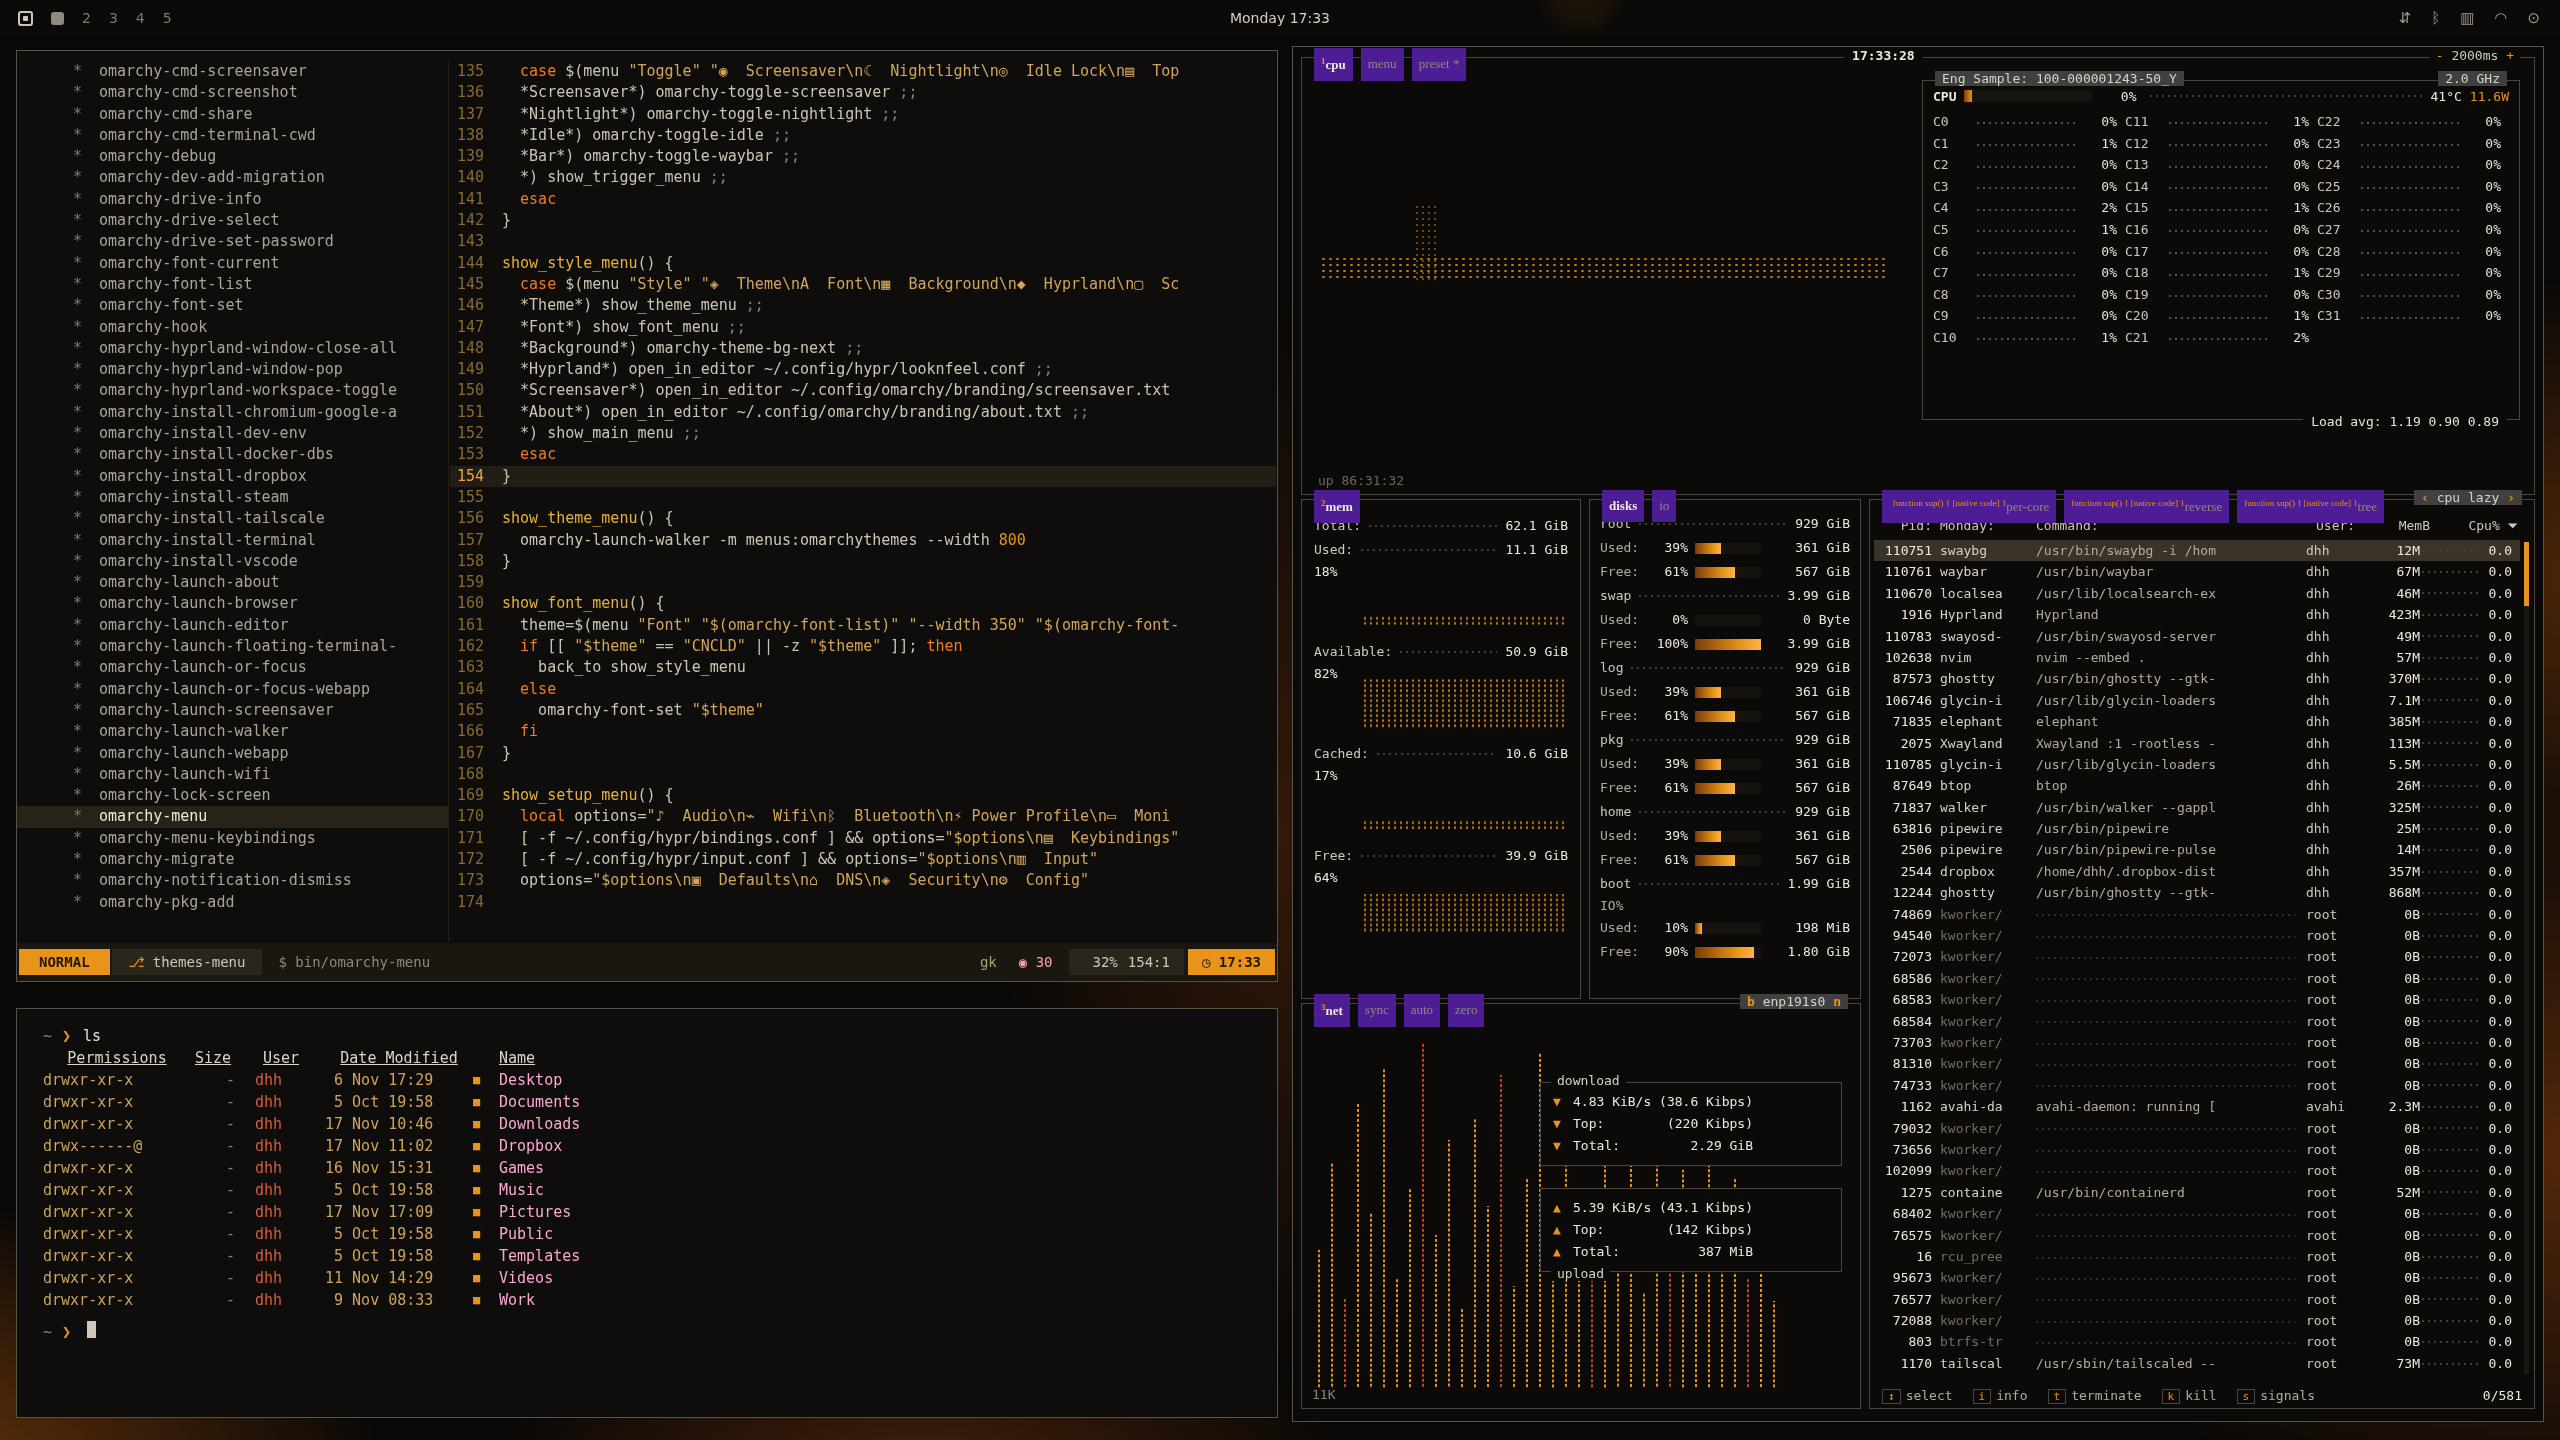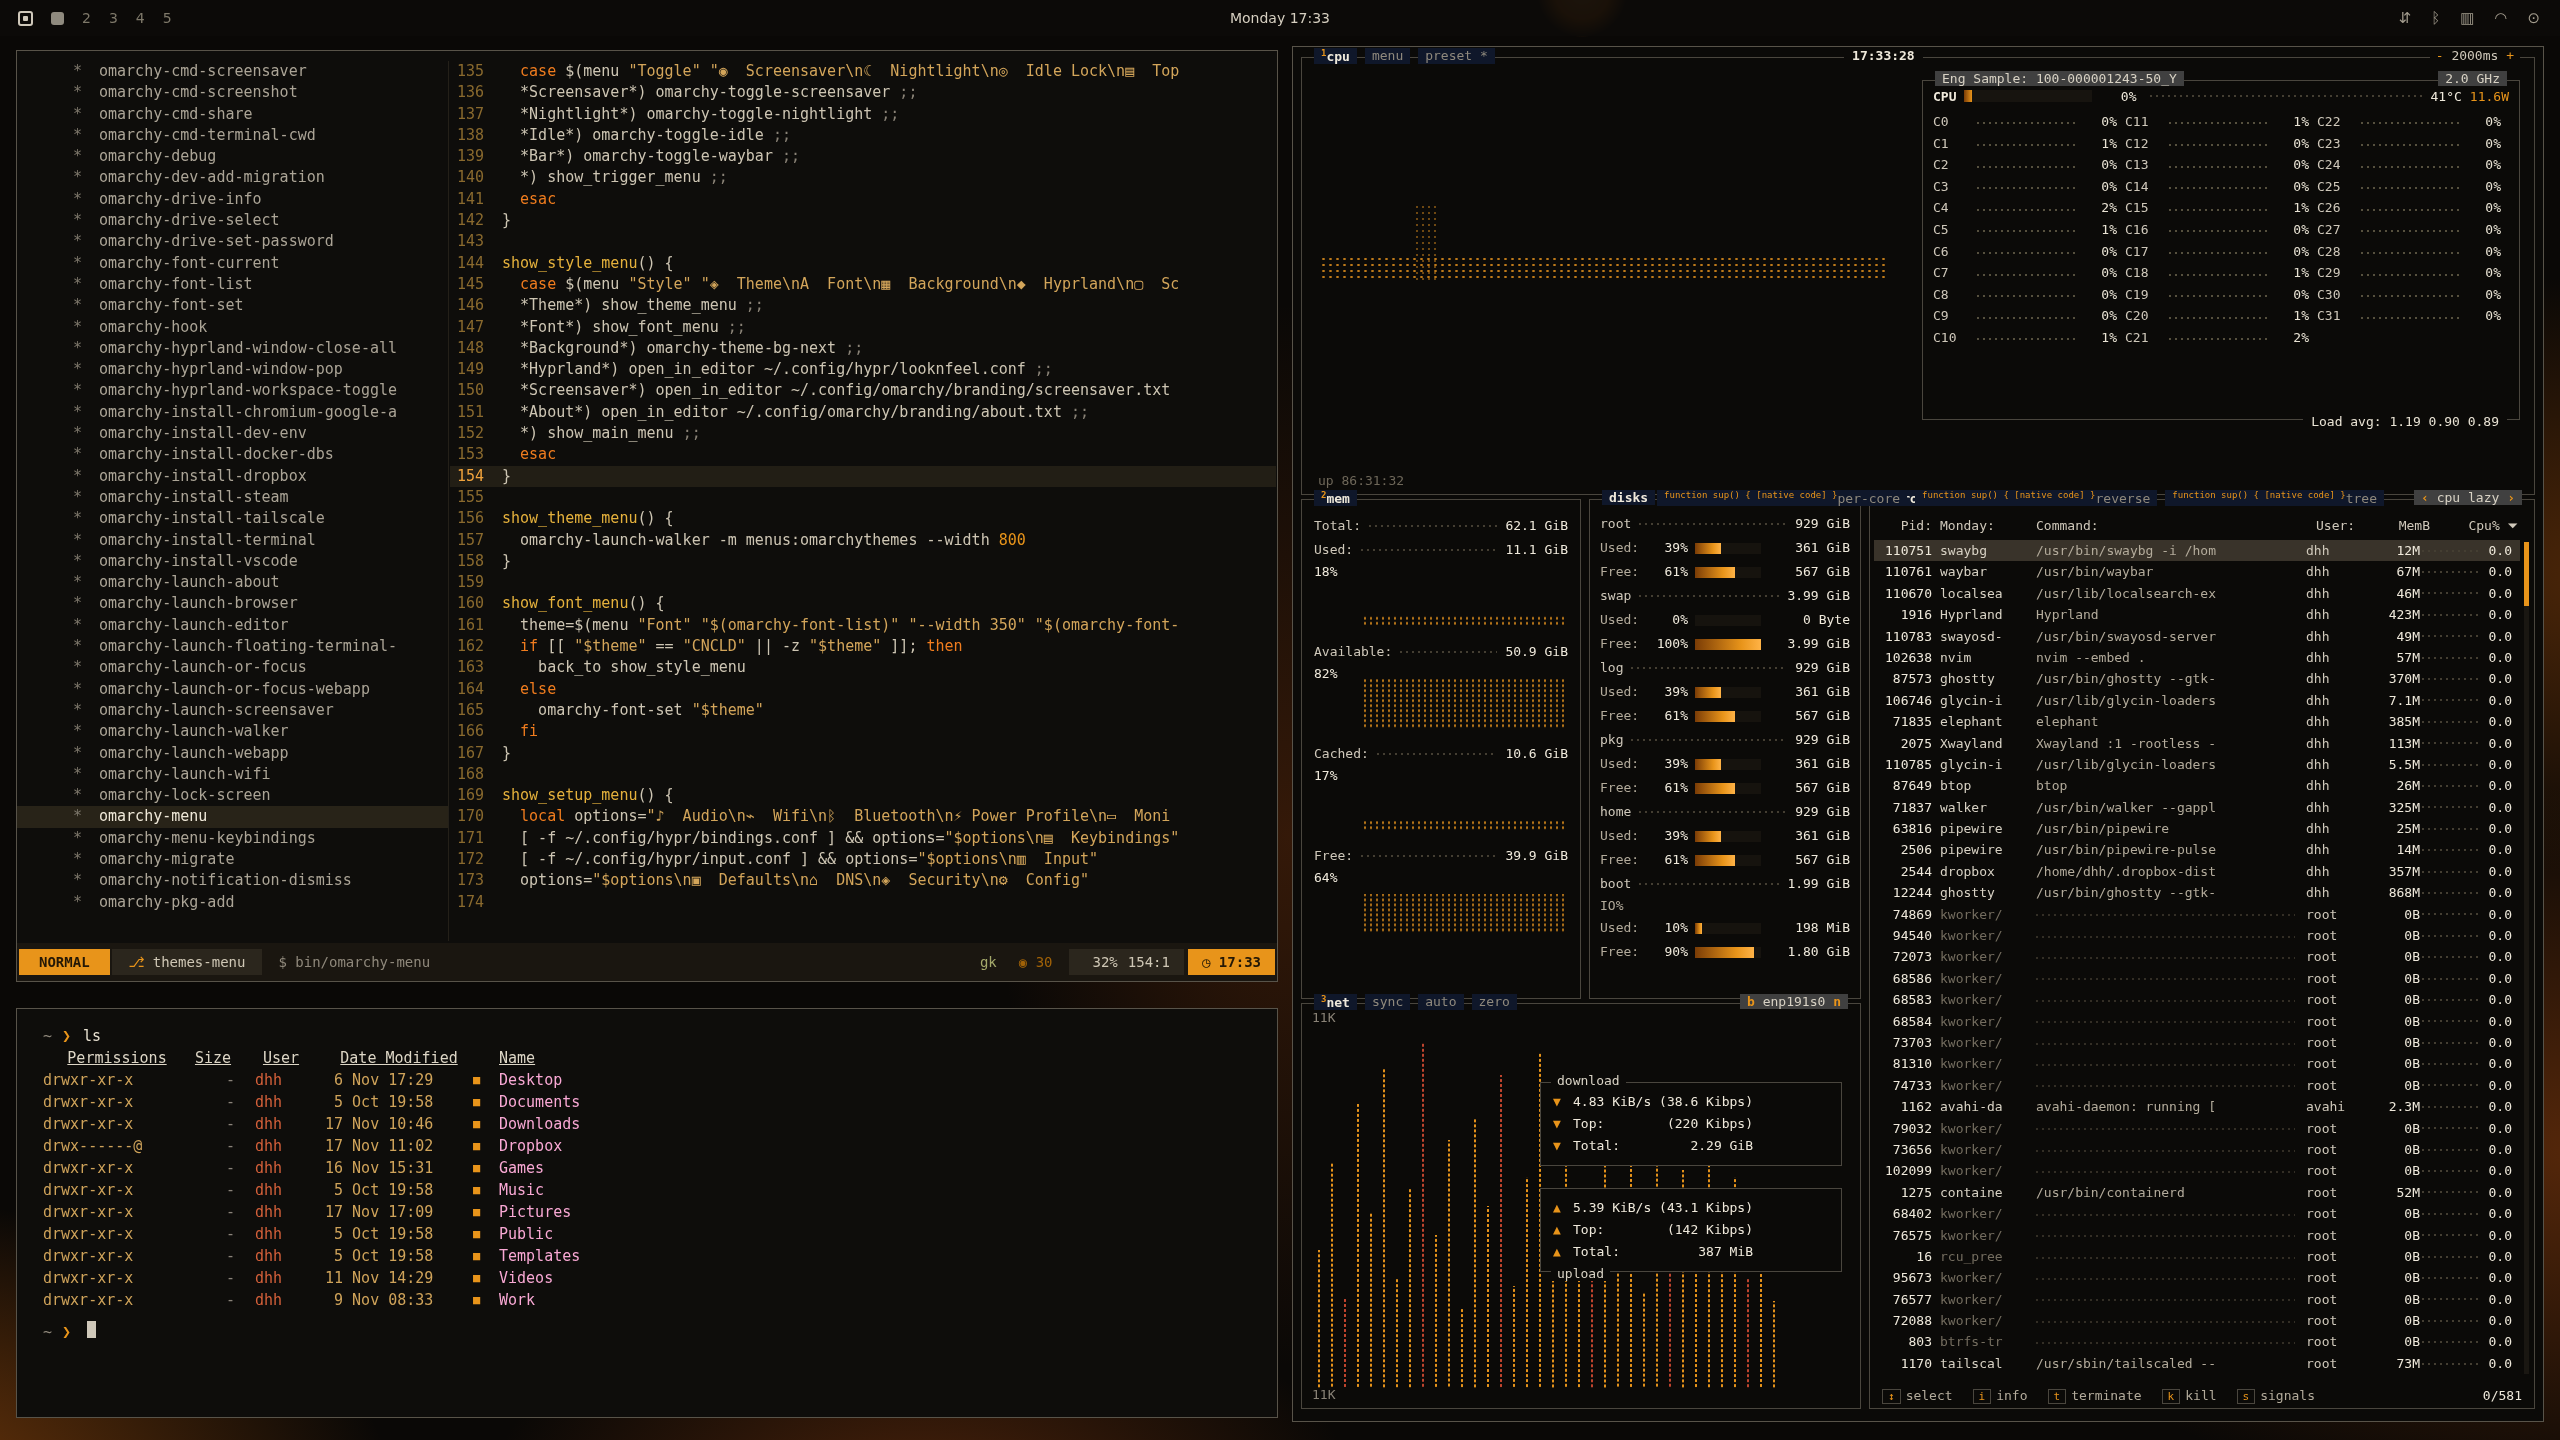--- a/index.html
+++ b/index.html
@@ -42,21 +42,21 @@
   .kw{color:#f07c1e;} .fn{color:#e5b13c;} .str{color:#d3a55a;} .dim{color:#8a8377;} .num{color:#e8941a;}
   .statusline{position:absolute;left:0;right:0;bottom:0;height:38px;background:#1a1610;display:flex;
     align-items:center;font-size:14px;color:#9a9386;}
   .seg{height:26px;line-height:26px;}
   .seg-mode{background:#e8941a;color:#241806;font-weight:bold;padding:0 20px;margin-left:2px;}
   .seg-branch{background:#2b261d;color:#cfc7b5;padding:0 17px;margin-left:2px;}
   .seg-branch .bicon{color:#e8941a;margin-right:8px;}
   .seg-file{padding:0 16px;color:#8f887b;}
   .sl-spacer{flex:1;}
   .seg-gk{color:#a4a86a;padding:0 10px;}
-  .seg-eye{color:#a16207;padding:0 12px;}
+  .seg-eye{color:#fca5a5;padding:0 12px;}
   .seg-pos{background:#2b261d;color:#cfc7b5;padding:0 14px;margin-left:4px;}
   .seg-pos span{margin-left:10px;}
   .seg-time{background:#e8941a;color:#241806;font-weight:bold;padding:0 14px;margin-left:4px;margin-right:2px;}
   
   .terminal{left:16px;top:1008px;width:1262px;height:410px;font-size:15px;color:#cdc5b3;}
   .term-inner{padding:16px 26px;}
   .trow{display:flex;height:22px;line-height:22px;white-space:pre;}
   .t-prompt{color:#8f887b;margin-right:10px;}
   .t-psym{color:#e8941a;margin-right:12px;}
   .t-cmd{color:#e8e1d1;}
@@ -67,21 +67,21 @@
   .t-ficon{width:26px;color:#e8941a;font-size:12px;}
   .t-name{color:#f9a8d4;}
   .t-head span{color:#ddd6c6;text-align:center;}
   .t-head .u{text-decoration:underline;}
   .cursor-block{display:inline-block;width:9px;height:17px;background:#cfc8ba;vertical-align:middle;margin-left:4px;}
   
   .btop{left:1292px;top:46px;width:1252px;height:1376px;background:#0b0a08;font-size:13px;color:#d8d2c4;}
   .bbox{position:absolute;border:1px solid #4a463e;}
   .btabs{position:absolute;top:-10px;left:12px;display:flex;gap:8px;z-index:2;}
   .btabs.right{left:auto;right:150px;}
-  .btab{background:#0f172a;padding:0 7px;color:#8f897d;white-space:pre;}
+  .btab{background:#4c1d95;padding:8px 7px;color:#8f897d;white-space:pre;font-family:Liberation Serif, serif;}
   .btab.active{color:#efe9db;font-weight:bold;}
   .btab sup{color:#e8941a;font-size:9px;}
   .box-title{position:absolute;top:-10px;background:#404040;padding:0 7px;color:#d8d2c4;white-space:pre;}
   .box-title.left{left:12px;} .box-title.right{right:12px;}
   .cpu-box{left:8px;top:10px;right:8px;height:438px;}
   .cpu-clock{position:absolute;top:-10px;left:44%;background:#0b0a08;padding:0 8px;color:#efe9db;font-weight:bold;z-index:2;}
   .cpu-ms{position:absolute;top:-10px;right:14px;background:#0b0a08;padding:0 6px;color:#cfc8ba;z-index:2;white-space:pre;}
   .cpu-ms b{color:#e8941a;font-weight:normal;}
   .cpu-graph-band1{position:absolute;left:18px;top:198px;width:566px;height:24px;
     background:radial-gradient(circle,rgba(235,150,30,.8) 1px,transparent 1.4px) 0 0/7px 6px;}

